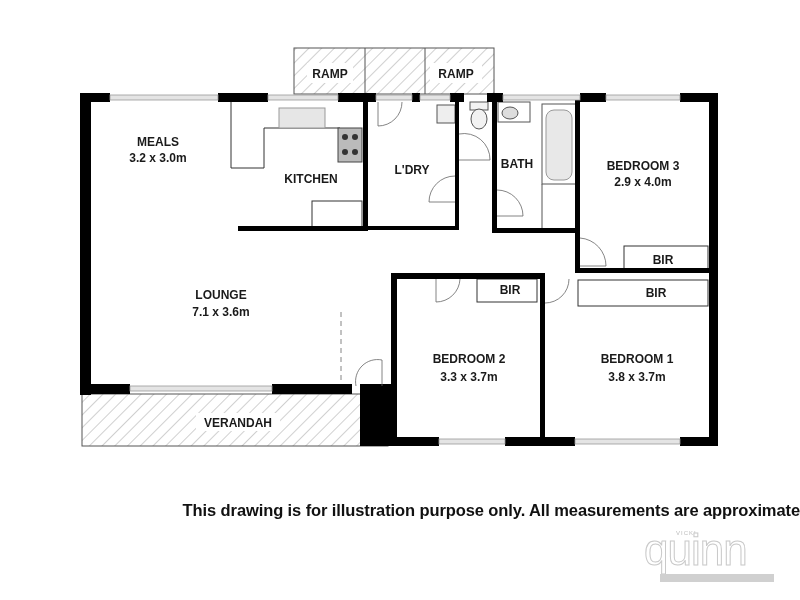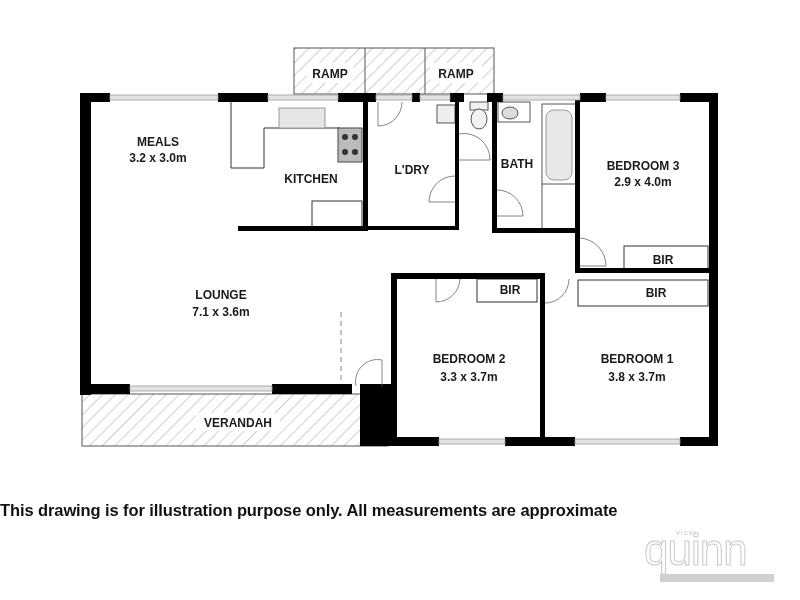--- a/index.html
+++ b/index.html
@@ -1,19 +1,19 @@
 <!DOCTYPE html>
 <html><head>
 <meta charset="utf-8">
 <style>
   html, body { margin: 0; padding: 0; background: #ffffff; }
   body { width: 800px; height: 600px; position: relative; overflow: hidden; font-family: "Liberation Sans", sans-serif; }
   #plan { position: absolute; left: 0; top: 0; width: 800px; height: 600px; }
   .lbl { font-family: "Liberation Sans", sans-serif; font-weight: bold; font-size: 12px; fill: #1a1a1a; text-anchor: middle; }
-  .disclaimer { position: absolute; left: 0; top: 498px; width: 800px; text-align: left; font-family: "Liberation Sans", sans-serif; font-weight: bold; font-size: 16.5px; line-height: 24px; color: #111; letter-spacing: -0.1px; }
+  .disclaimer { position: absolute; left: 0; top: 498px; width: 800px; text-align: right; font-family: "Liberation Sans", sans-serif; font-weight: bold; font-size: 16.5px; line-height: 24px; color: #111; letter-spacing: -0.1px; }
   .watermark { position: absolute; left: 640px; top: 528px; width: 140px; height: 60px; }
   .wm-text { position: absolute; left: 4px; top: 0px; font-family: "Liberation Sans", sans-serif; font-size: 44px; color: #ffffff; -webkit-text-stroke: 1px #c9c9c9; letter-spacing: -1px; line-height: 44px; }
   .wm-sub { position: absolute; left: 36px; top: 2px; font-size: 6px; color: #bdbdbd; letter-spacing: 1px; font-family: "Liberation Sans", sans-serif; }
   .wm-bar { position: absolute; left: 20px; top: 46px; width: 114px; height: 8px; background: #d0d0d0; }
 </style>
 </head>
 <body>
 
 <svg id="plan" viewBox="0 0 800 600" xmlns="http://www.w3.org/2000/svg">
   <defs>

